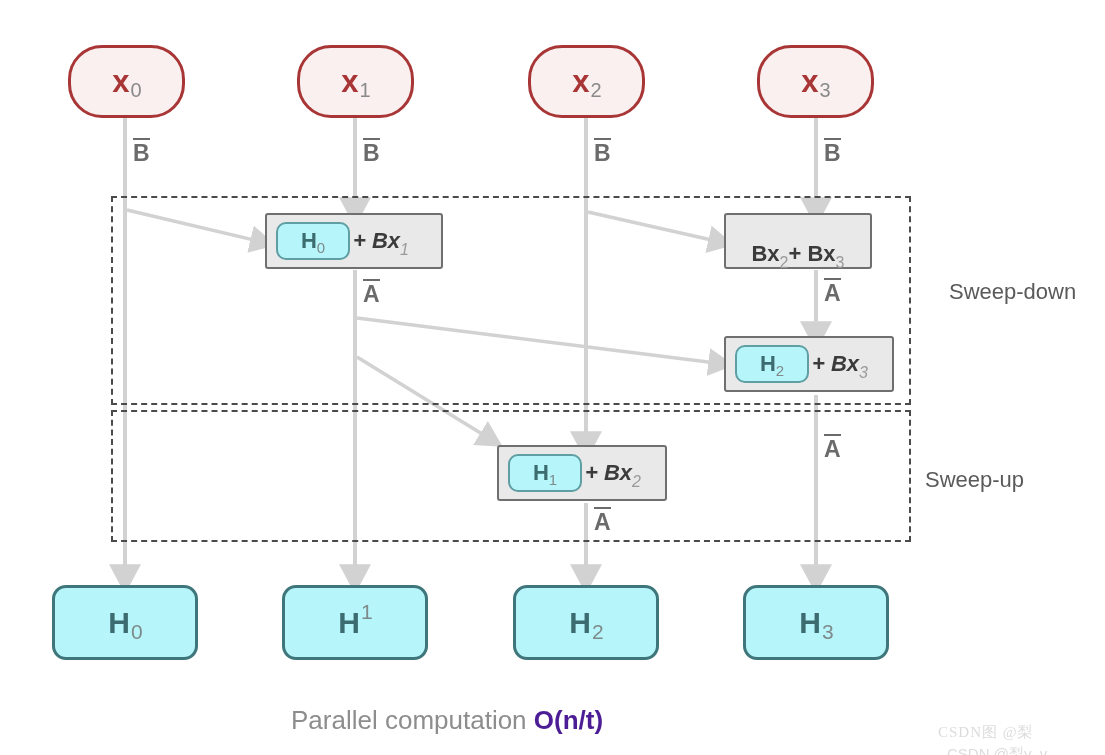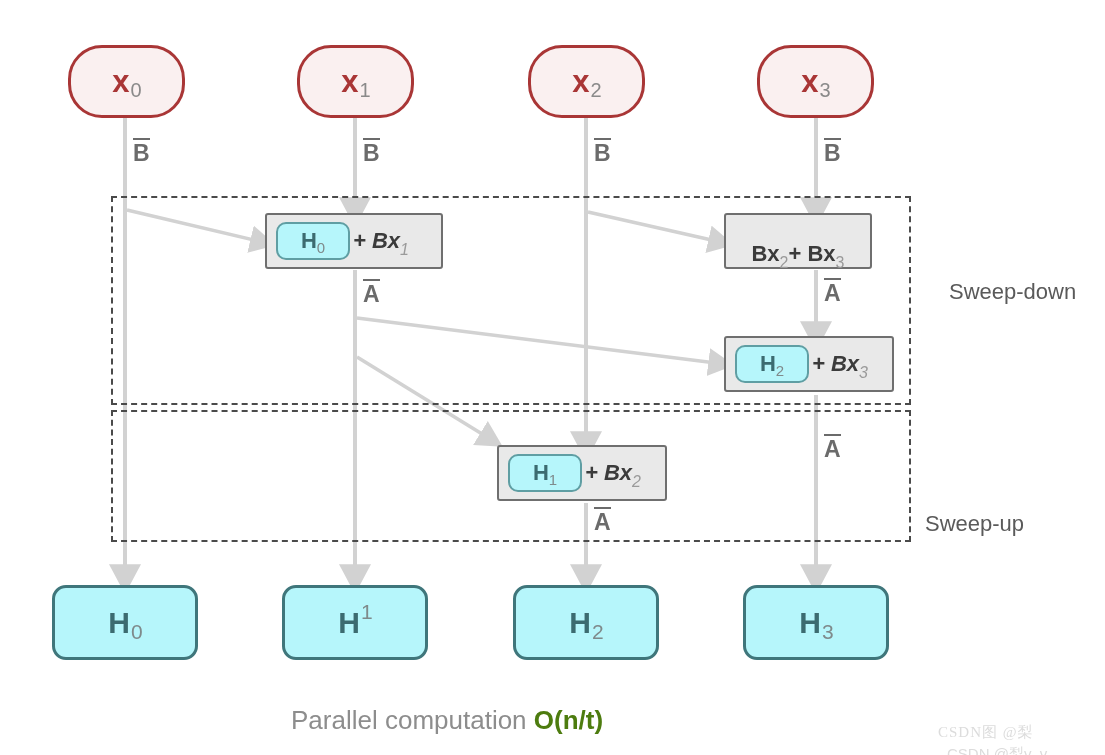--- a/index.html
+++ b/index.html
@@ -157,21 +157,21 @@
     height: 0;
   }
 
   
   .caption {
     position: absolute;
     color: #8d8d8d;
     font-size: 26px;
     white-space: nowrap;
   }
-  .caption b { color: #4d7c0f; }
+  .caption b { color: #4c1d95; }
 
   
   .watermark {
     position: absolute;
     color: #dcdcdc;
     font-size: 15px;
     white-space: nowrap;
     user-select: none;
   }
   .watermark.w2 { letter-spacing: 1px; }
@@ -234,21 +234,21 @@
 
     <g>
       <path d="M357,357 L487,437" stroke="#d2d2d2" stroke-width="3.5" fill="none" marker-end="url(#ah)"></path>
     </g>
   </svg>
 
   <div class="region" style="left:111px; top:196px; width:800px; height:209px;"></div>
   <div class="region" style="left:111px; top:410px; width:800px; height:132px;"></div>
 
   <div class="region-label" style="left:925px; top:279px;margin-left:24px;">Sweep-down</div>
-  <div class="region-label" style="left:925px; top:467px;margin-top:44px;">Sweep-up</div>
+  <div class="region-label" style="left:925px; top:467px;">Sweep-up</div>
 
   <div class="xnode" style="left:68px; top:45px; width:117px; height:73px;">
     <span>x</span>
       <span class="sub">0</span>
   </div>
   <div class="xnode" style="left:297px; top:45px; width:117px; height:73px;">
     <span>x</span>
       <span class="sub">1</span>
   </div>
   <div class="xnode" style="left:528px; top:45px; width:117px; height:73px;">

